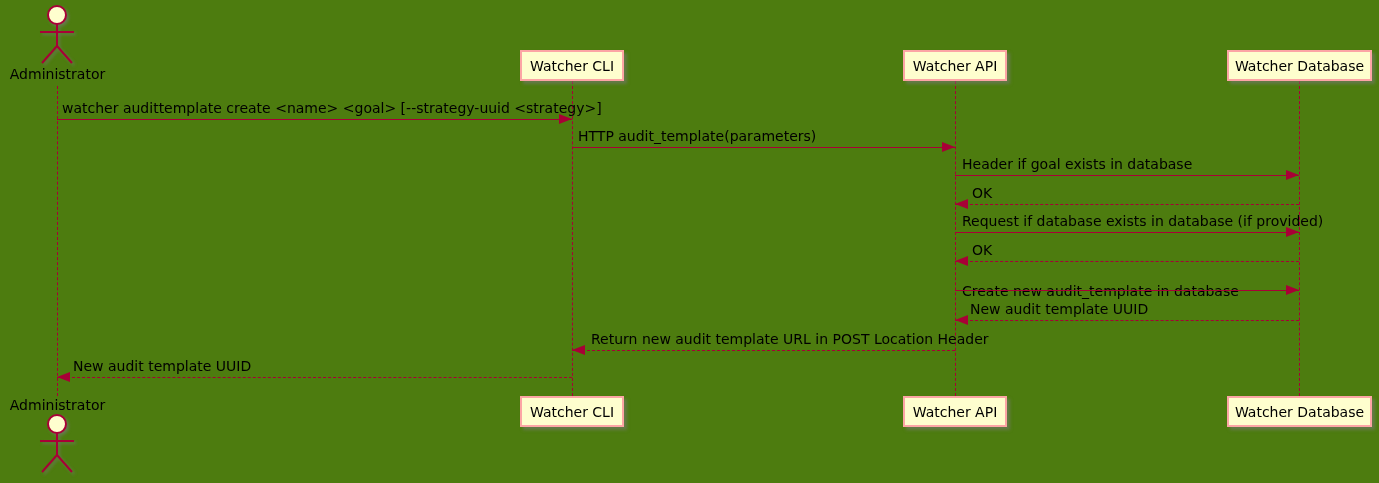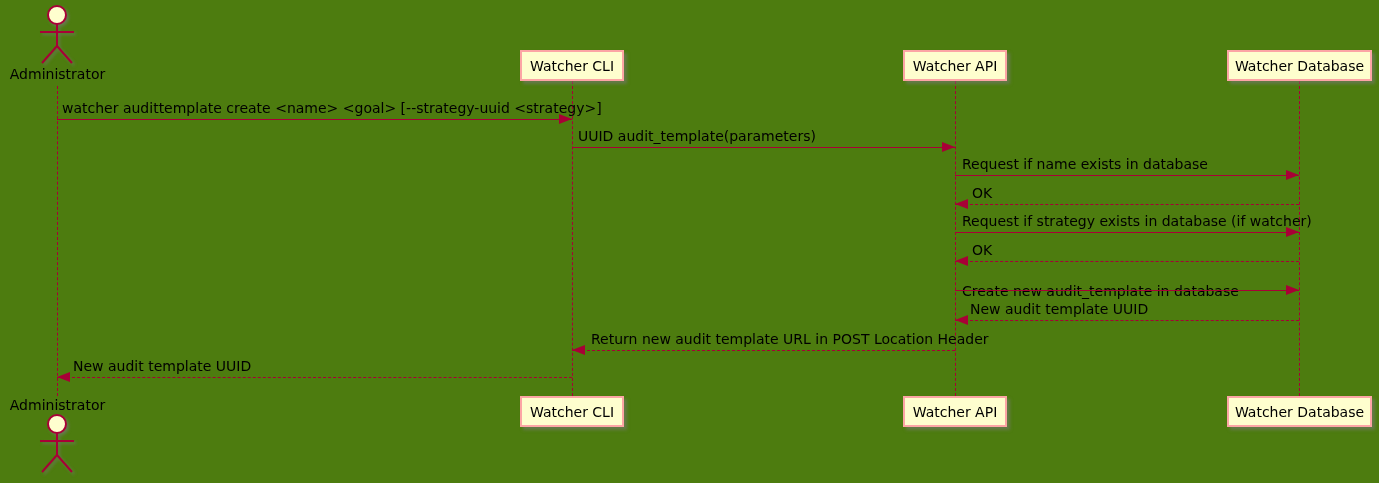--- a/index.html
+++ b/index.html
@@ -116,39 +116,39 @@
     <span>Watcher Database</span>
   </div>
 
   <div>
     <div class="msg-label" style="left:62px; top:100px;">watcher audittemplate create &lt;name&gt; &lt;goal&gt; [--strategy-uuid &lt;strategy&gt;]</div>
     <div class="msg-line" style="left:57px; top:119px; width:515px;"></div>
     <div class="head-right" style="left:559px; top:114px;"></div>
   </div>
 
   <div>
-    <div class="msg-label" style="left:578px; top:128px;">UUID audit_template(parameters)</div>
+    <div class="msg-label" style="left:578px; top:128px;">HTTP audit_template(parameters)</div>
     <div class="msg-line" style="left:572px; top:147px; width:383px;"></div>
     <div class="head-right" style="left:942px; top:142px;"></div>
   </div>
 
   <div>
-    <div class="msg-label" style="left:962px; top:156px;">Request if name exists in database</div>
+    <div class="msg-label" style="left:962px; top:156px;">Header if goal exists in database</div>
     <div class="msg-line" style="left:955px; top:175px; width:344px;"></div>
     <div class="head-right" style="left:1286px; top:170px;"></div>
   </div>
 
   <div>
     <div class="msg-label" style="left:972px; top:185px;">OK</div>
     <div class="msg-line dashed" style="left:955px; top:204px; width:344px;"></div>
     <div class="head-left" style="left:955px; top:199px;"></div>
   </div>
 
   <div>
-    <div class="msg-label" style="left:962px; top:213px;">Request if strategy exists in database (if watcher)</div>
+    <div class="msg-label" style="left:962px; top:213px;">Request if database exists in database (if provided)</div>
     <div class="msg-line" style="left:955px; top:232px; width:344px;"></div>
     <div class="head-right" style="left:1286px; top:227px;"></div>
   </div>
 
   <div>
     <div class="msg-label" style="left:972px; top:242px;">OK</div>
     <div class="msg-line dashed" style="left:955px; top:261px; width:344px;"></div>
     <div class="head-left" style="left:955px; top:256px;"></div>
   </div>
 

